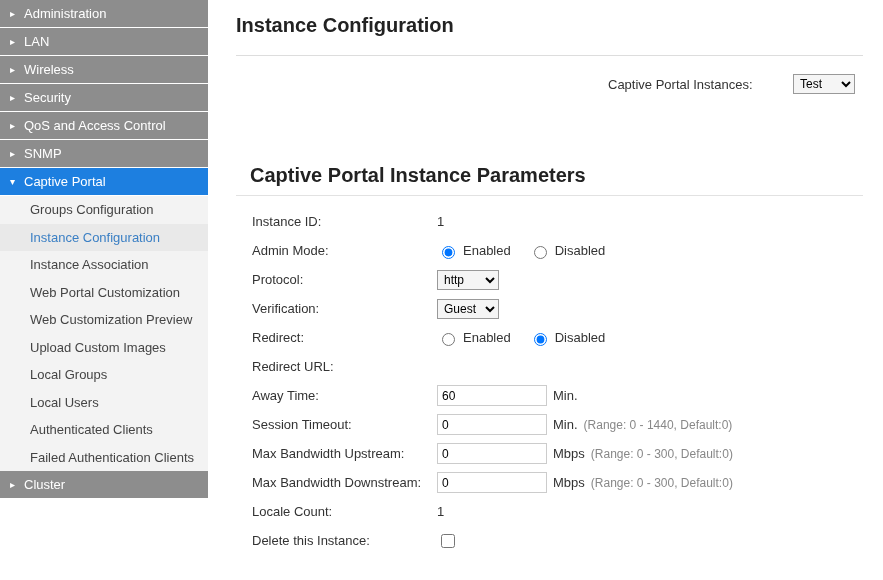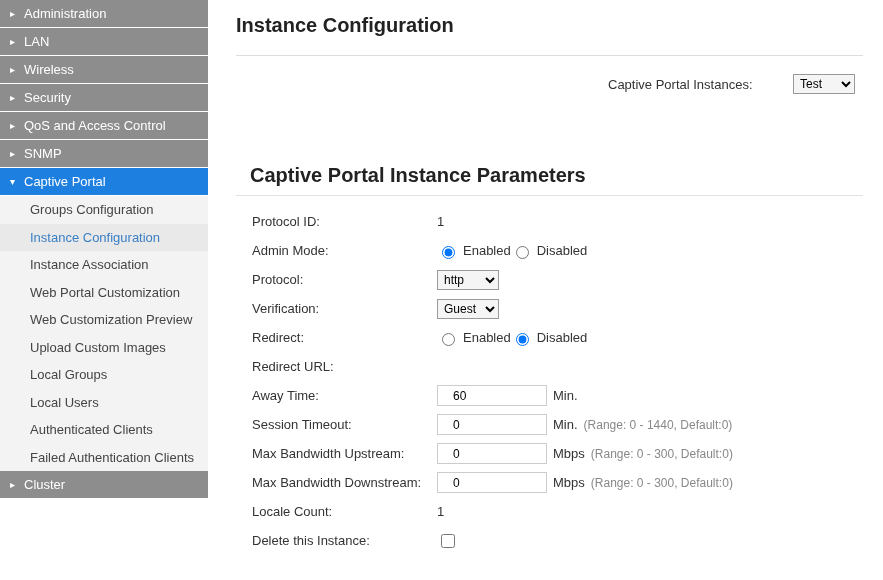--- a/index.html
+++ b/index.html
@@ -101,24 +101,24 @@
     font-size: 12px;
     padding: 1px 2px;
     min-width: 62px;
     height: 20px;
     border: 1px solid #999;
     background: #f5f5f5;
   }
   input[type="text"] {
     font-size: 12px;
     height: 21px;
-    padding: 1px 15px;
+    padding: 1px 4px;
     border: 1px solid #ccc;
   }
-  .radio-group { display: flex; align-items: center; }
+  .radio-group { display: flex; align-items: center; gap: 18px; }
   .radio-opt { display: flex; align-items: center; gap: 5px; }
   .hint { color: #888; font-size: 12px; }
   .disabled-input {
     background: #eee;
     border: 1px solid #ddd;
     height: 21px;
     width: 310px;
   }
   .num-input { width: 110px; }
   .btn-bar { margin-top: 18px; }
@@ -201,21 +201,21 @@
         <select>
           <option>Test</option>
         </select>
       </div>
 
       <div class="section-header">Captive Portal Instance Parameters</div>
 
       <div class="form-area">
 
         <div class="form-row">
-          <span class="lbl">Protocol ID:</span>
+          <span class="lbl">Instance ID:</span>
           <div class="val-col">
               <span class="static-val">1</span>
             </div>
         </div>
 
         <div class="form-row">
           <span class="lbl">Admin Mode:</span>
           <div class="val-col">
             <div class="radio-group">
               <label class="radio-opt">

